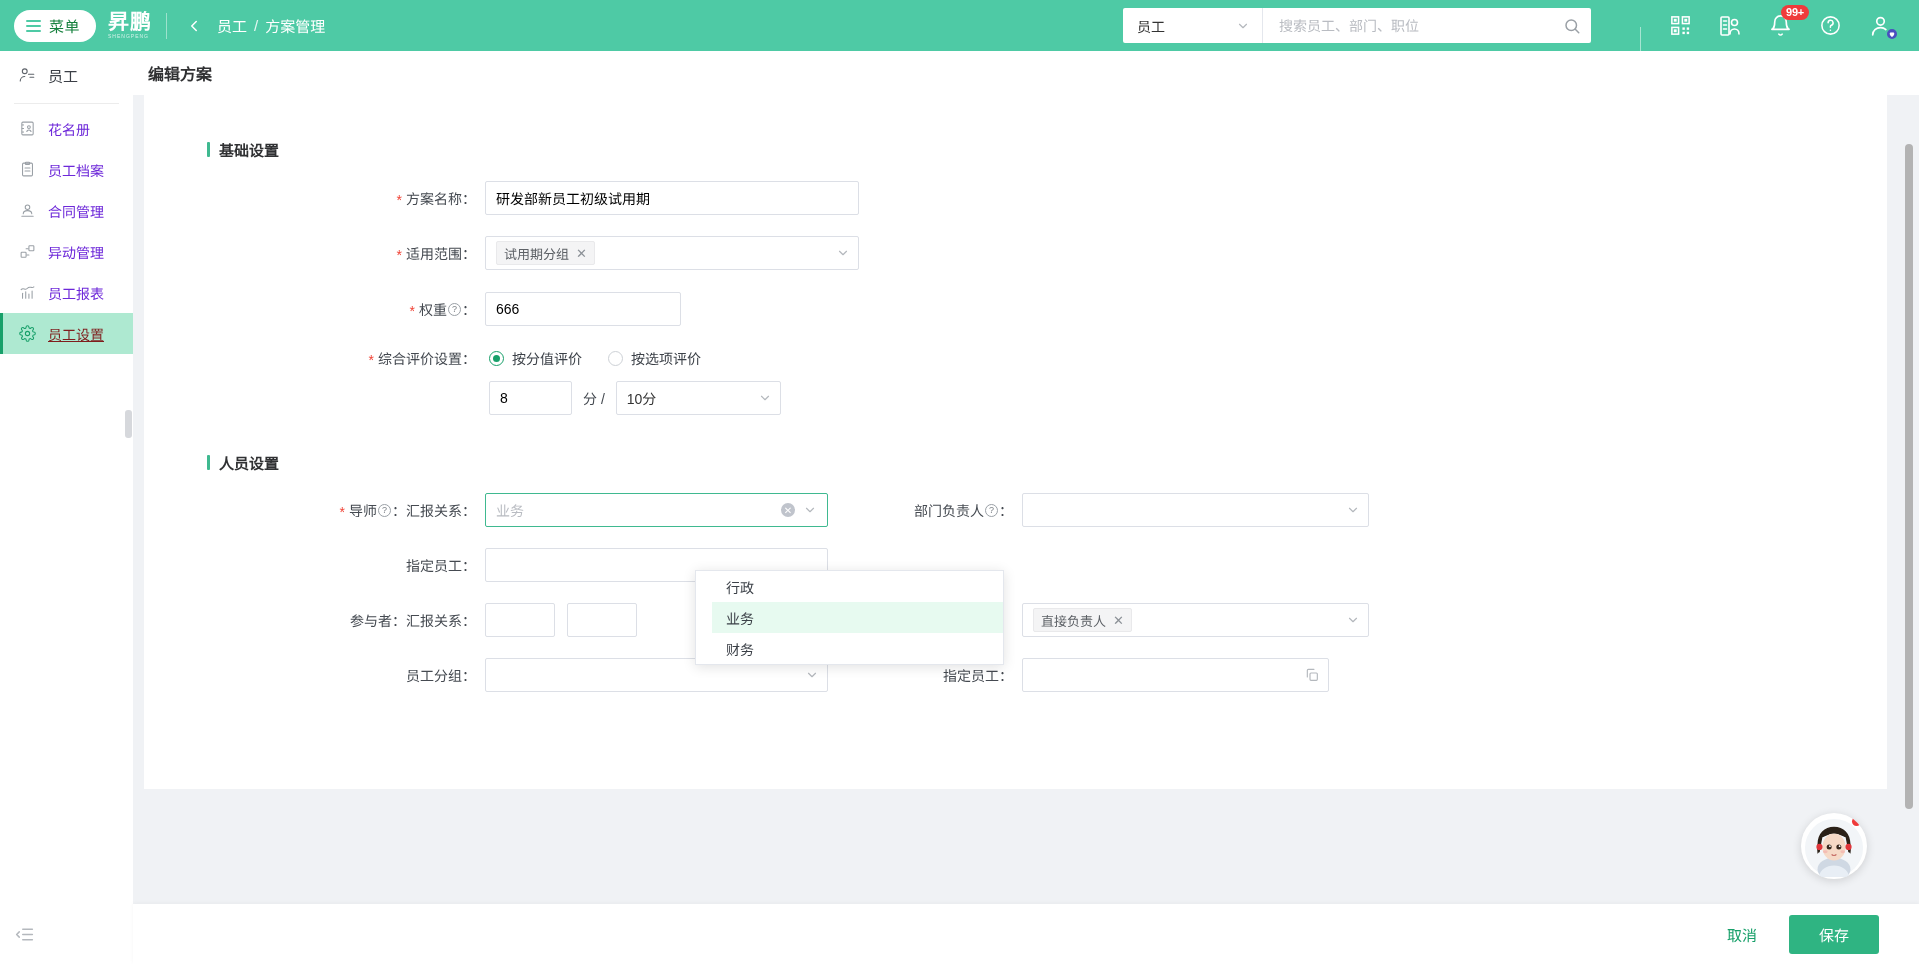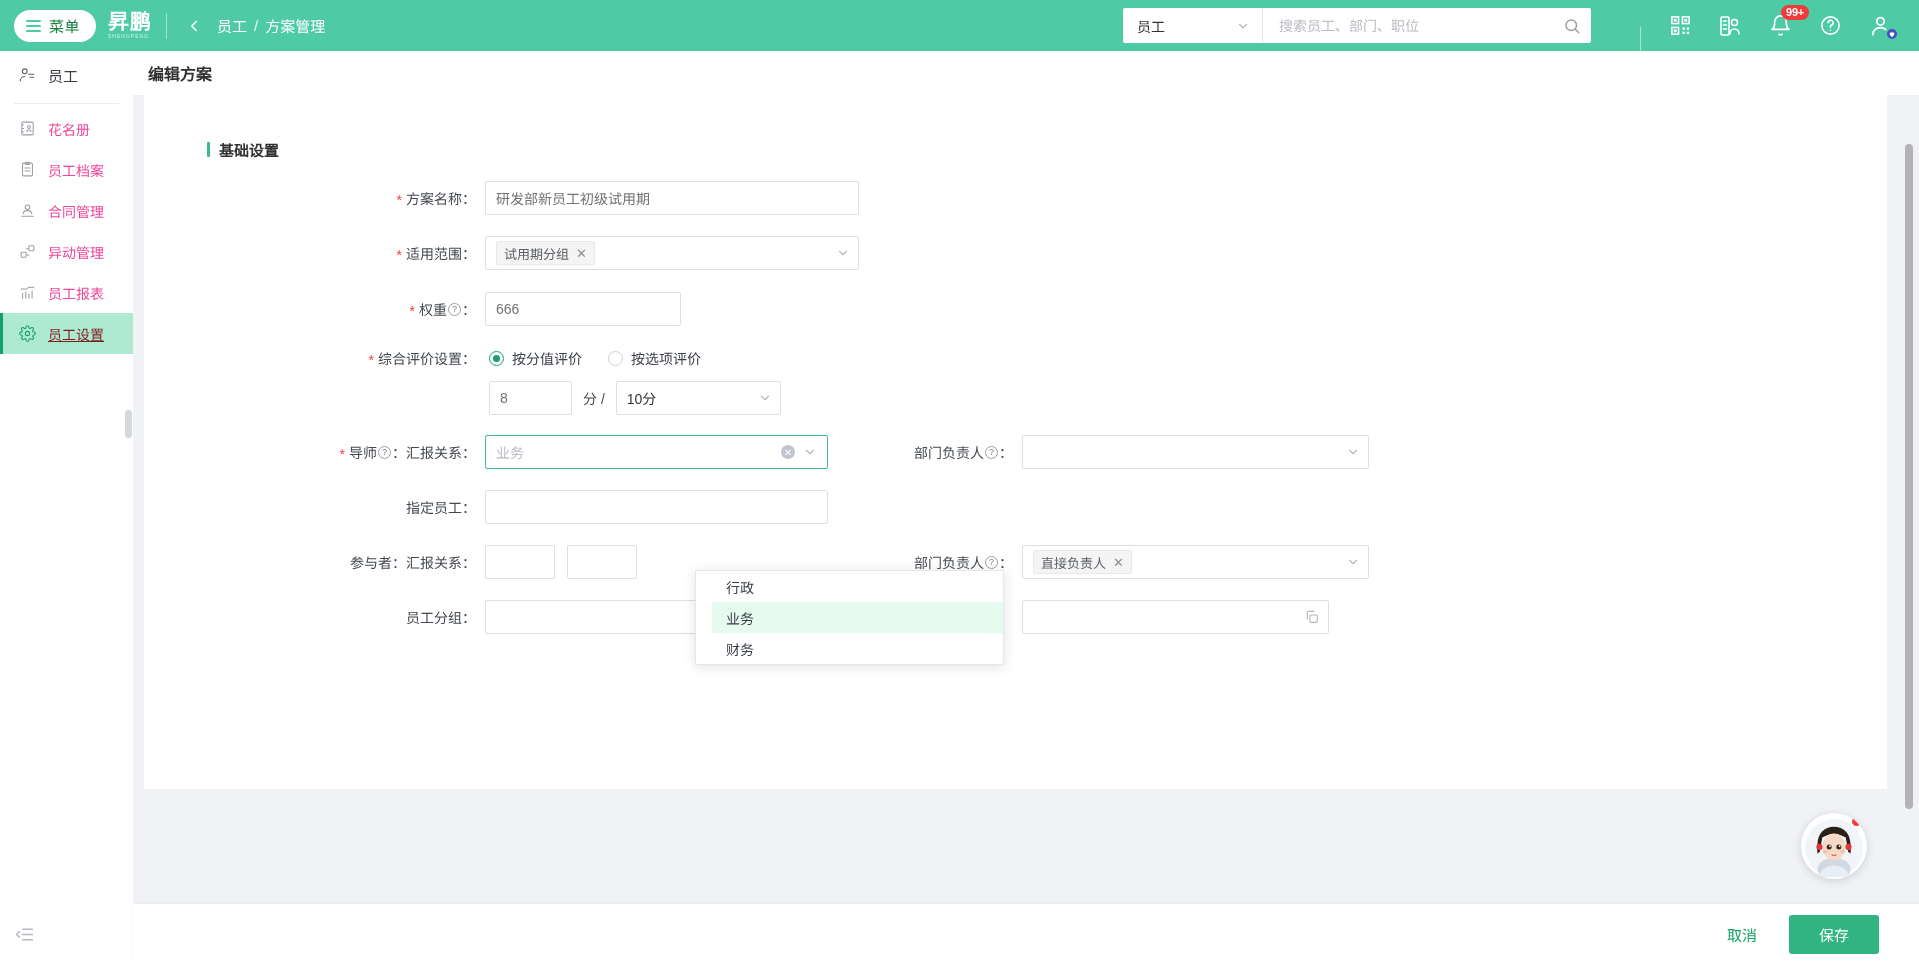--- a/index.html
+++ b/index.html
@@ -140,21 +140,21 @@
     height: 44px; display: flex; align-items: center;
     padding: 0 0 0 18px; gap: 12px;
     font-size: 15px; color: #3b3f46;
     margin-top: 2px;
     cursor: pointer;
   }
   .side-sep { height:1px; background:#ececec; margin: 6px 14px 4px 14px; }
   .side-item {
     height: 41px; display: flex; align-items: center;
     padding: 0 0 0 18px; gap: 12px;
-    font-size: 14px; color: #ec4899;
+    font-size: 14px; color: #6d28d9;
     cursor: pointer; position: relative;
   }
   .side-item .ico { width:18px;height:18px;flex:none;color:#9aa0a6;display:flex;align-items:center;justify-content:center; }
   .side-head .ico { width:18px;height:18px;flex:none;color:#5f646b;display:flex;align-items:center;justify-content:center; }
   .side-item.active {
     background: #aee9d1;
     color: #7f1d1d;
   }
   .side-item.active .ico { color:#18a06a; }
   .side-item.active .lbl { text-decoration: underline; }
@@ -213,21 +213,21 @@
   .req { color: #f04134; margin-right: 4px; font-size: 14px; line-height: 1; position:relative; top:2px;}
   .qmark {
     display: inline-flex; align-items:center; justify-content:center;
     width: 13px; height: 13px; border:1px solid #9aa0a6; border-radius:50%;
     font-size: 9px; color:#7b8086; margin: 0 1px; line-height:1;
     cursor: pointer; flex:none;
   }
 
   .inp {
     height: 34px; border: 1px solid #dcdfe6; border-radius: 2px;
-    background: #fff; font-size: 14px; color: #737373;
+    background: #fff; font-size: 14px; color: #000000;
     padding: 0 10px; display:flex; align-items:center;
     font-family: inherit;
     outline: none;
   }
   .inp.ph { color:#b9bcc2; }
   .select {
     height: 34px; border: 1px solid #dcdfe6; border-radius: 2px;
     background: #fff; display: flex; align-items: center;
     padding: 0 8px 0 10px; font-size: 14px; color:#333; cursor: pointer;
     justify-content: space-between;
@@ -599,20 +599,24 @@
         <span style="font-size:14px;color:#454a51;">分 /</span>
         <div class="select" style="width:165px;">
           <span>10分</span>
           <svg class="chev" viewBox="0 0 24 24" fill="none" stroke="currentColor" stroke-width="2" stroke-linecap="round" stroke-linejoin="round">
               <polyline points="6 9 12 15 18 9"></polyline>
             </svg>
         </div>
       </div>
     </div>
 
+    <div class="sec-title" style="margin-top:37px;">
+      <span class="bar"></span>
+      <span>人员设置</span>
+    </div>
 
     <div class="form-row" style="margin-top:20px;">
       <div class="lbl-cell">
         <span class="req">*</span>
         <span>导师</span>
         <span class="qmark">?</span>
         <span>：汇报关系：</span>
       </div>
       <div class="inp ph" style="width:343px;border-color:#3fb990;justify-content:space-between;gap:6px;">
         <span>业务</span>

